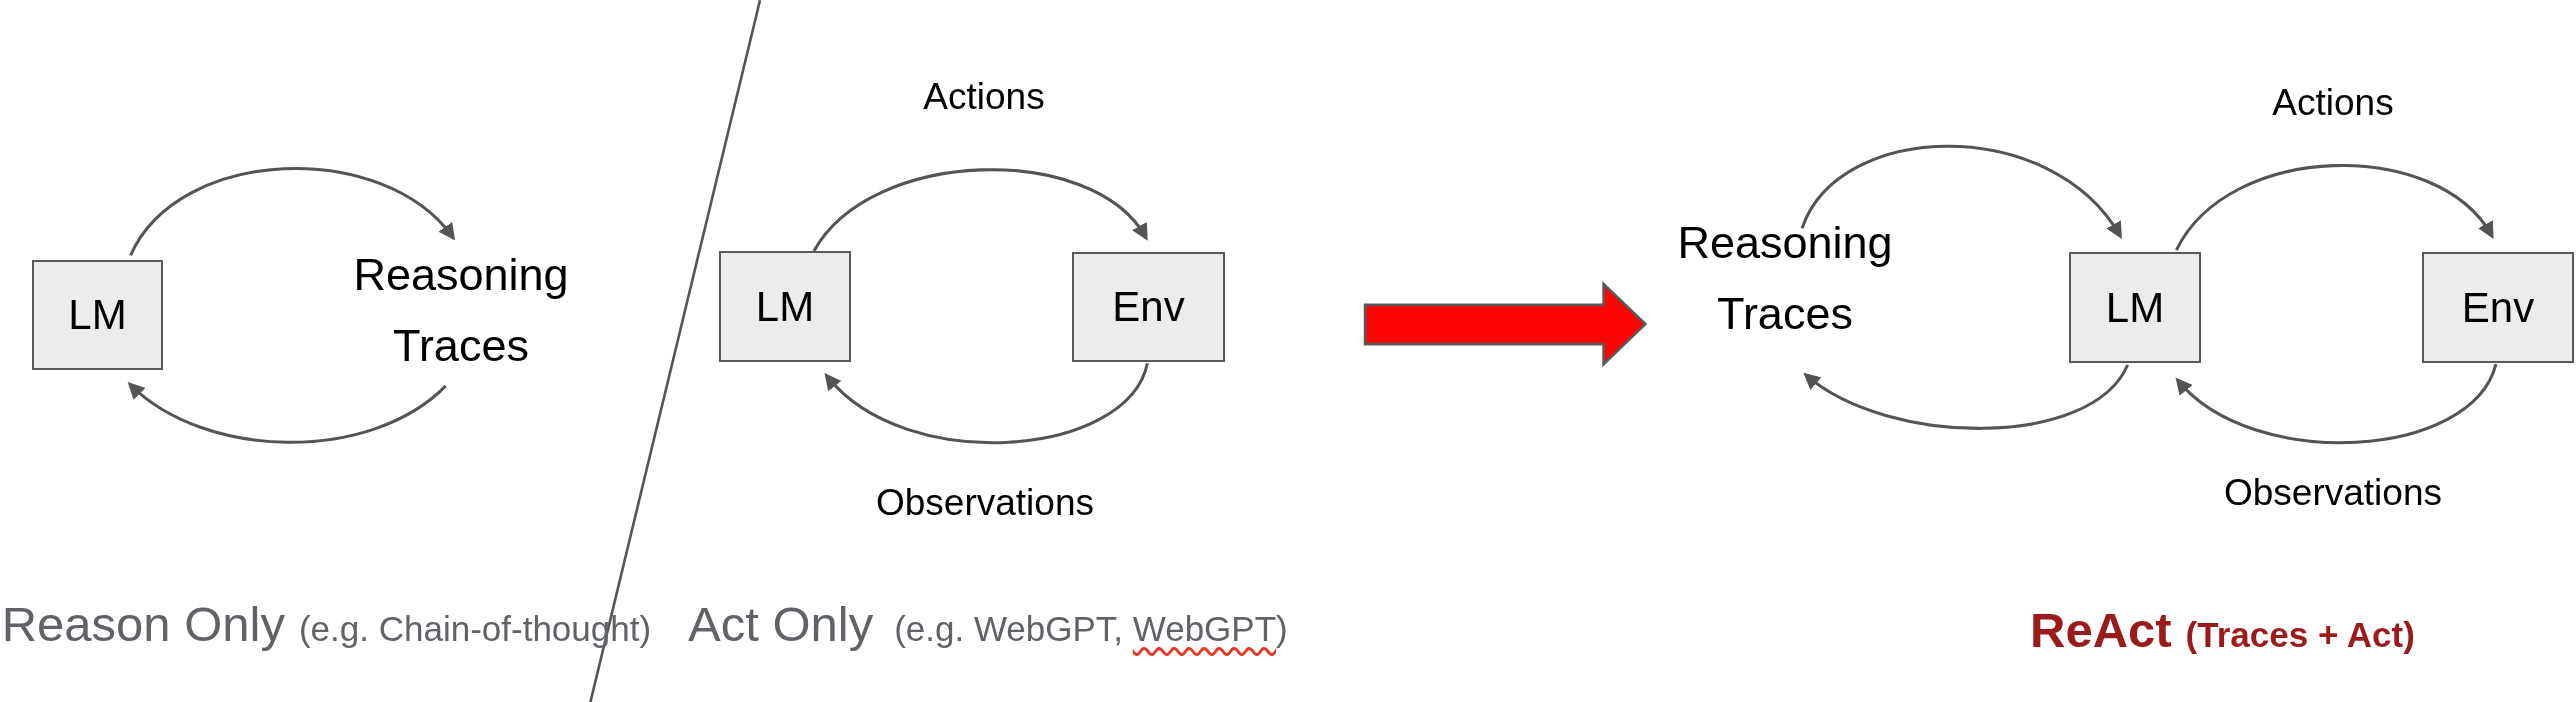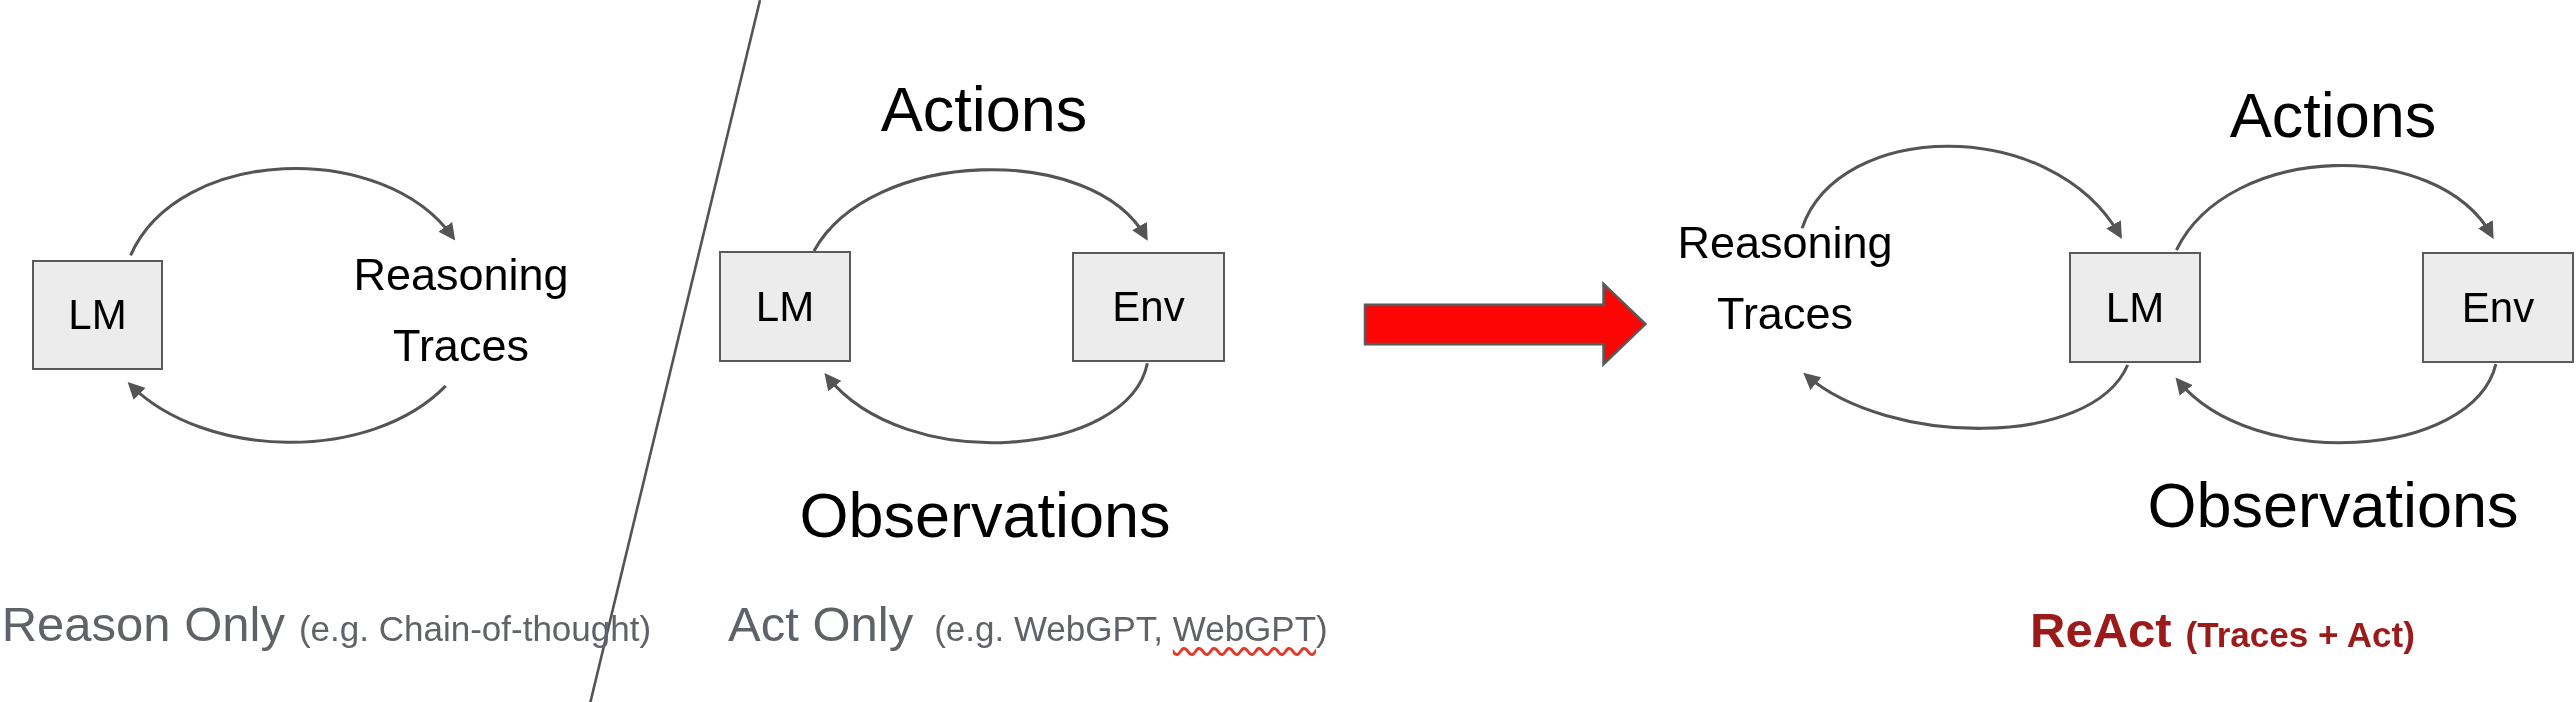--- a/index.html
+++ b/index.html
@@ -19,21 +19,21 @@
   }
   .canvas{position:relative;width:2576px;height:703px;background:#fff;}
   svg.overlay{position:absolute;left:0;top:0;width:2576px;height:703px;}
 
   .node-box{
     position:absolute;display:flex;align-items:center;justify-content:center;
     background:var(--box-fill);border:2.6px solid var(--box-border);
     font-size:42px;color:#000;line-height:1;
   }
   .flow-label{
-    position:absolute;color:#000;font-size:63px;line-height:1;
+    position:absolute;color:#000;font-size:37px;line-height:1;
     text-align:center;transform:translateX(-50%);white-space:nowrap;
   }
   .node-text{
     position:absolute;color:#000;font-size:45px;line-height:71px;
     text-align:center;transform:translateX(-50%);width:296px;
   }
   .caption{
     position:absolute;display:flex;align-items:baseline;gap:14px;
     color:var(--caption-gray);white-space:nowrap;line-height:1.2;
   }
@@ -95,21 +95,21 @@
     <div class="node-box" style="left:719px;top:251px;width:132px;height:111px;">
       <span>LM</span>
     </div>
 
     <div class="node-box" style="left:1072px;top:252px;width:153px;height:110px;">
       <span>Env</span>
     </div>
 
     <div class="flow-label" style="left:985px;top:484px;">Observations</div>
 
-    <div class="caption" style="left:728px;top:595px;gap:21px;">
+    <div class="caption" style="left:688px;top:595px;gap:21px;">
       <span class="cap-main">Act Only</span>
       <span class="cap-sub"><span>(e.g. WebGPT, </span><span class="misspelled">WebGPT</span><span>)</span></span>
     </div>
   </section>
 
   <section>
     <div class="node-text" style="left:1785px;top:207px;">Reasoning Traces</div>
 
     <div class="flow-label" style="left:2333px;top:84px;">Actions</div>
 

